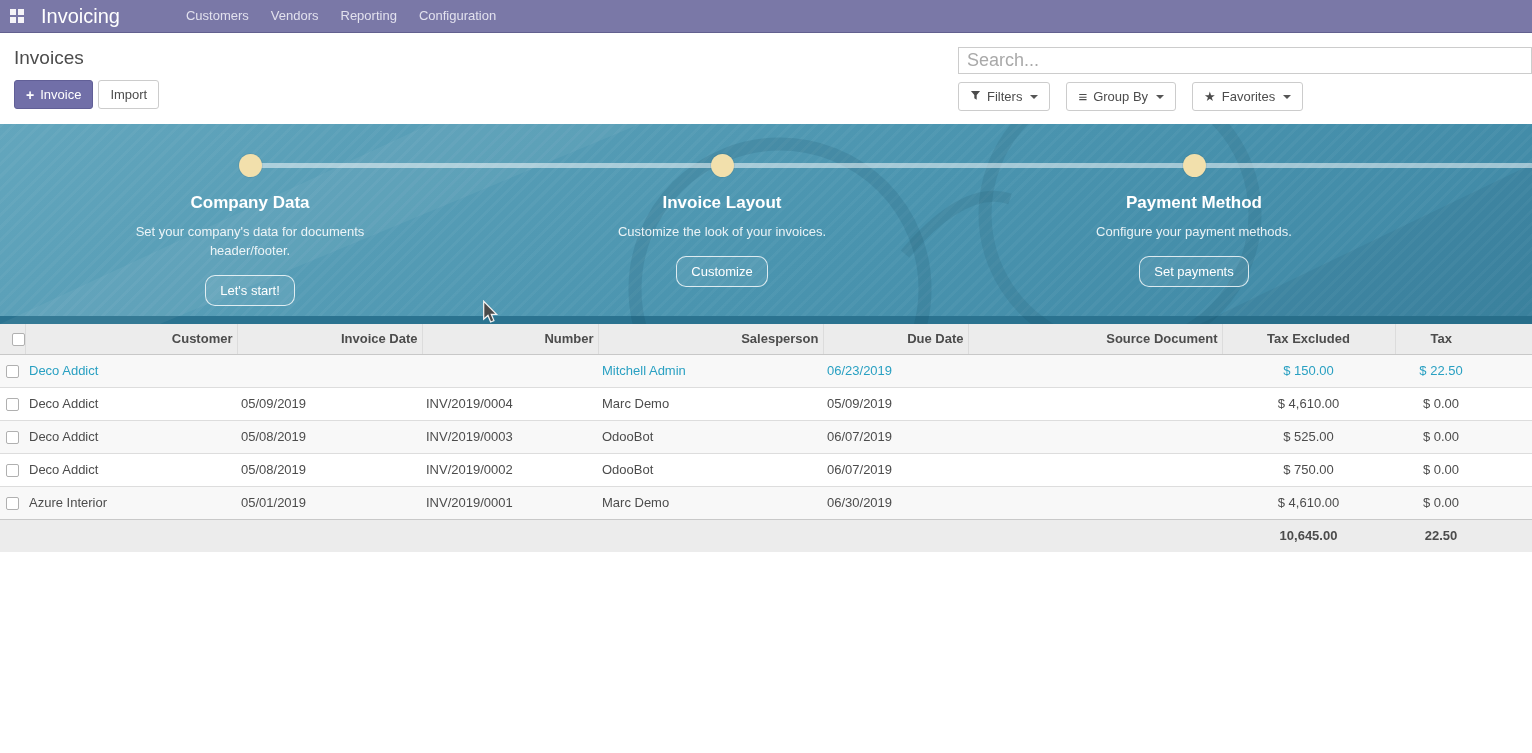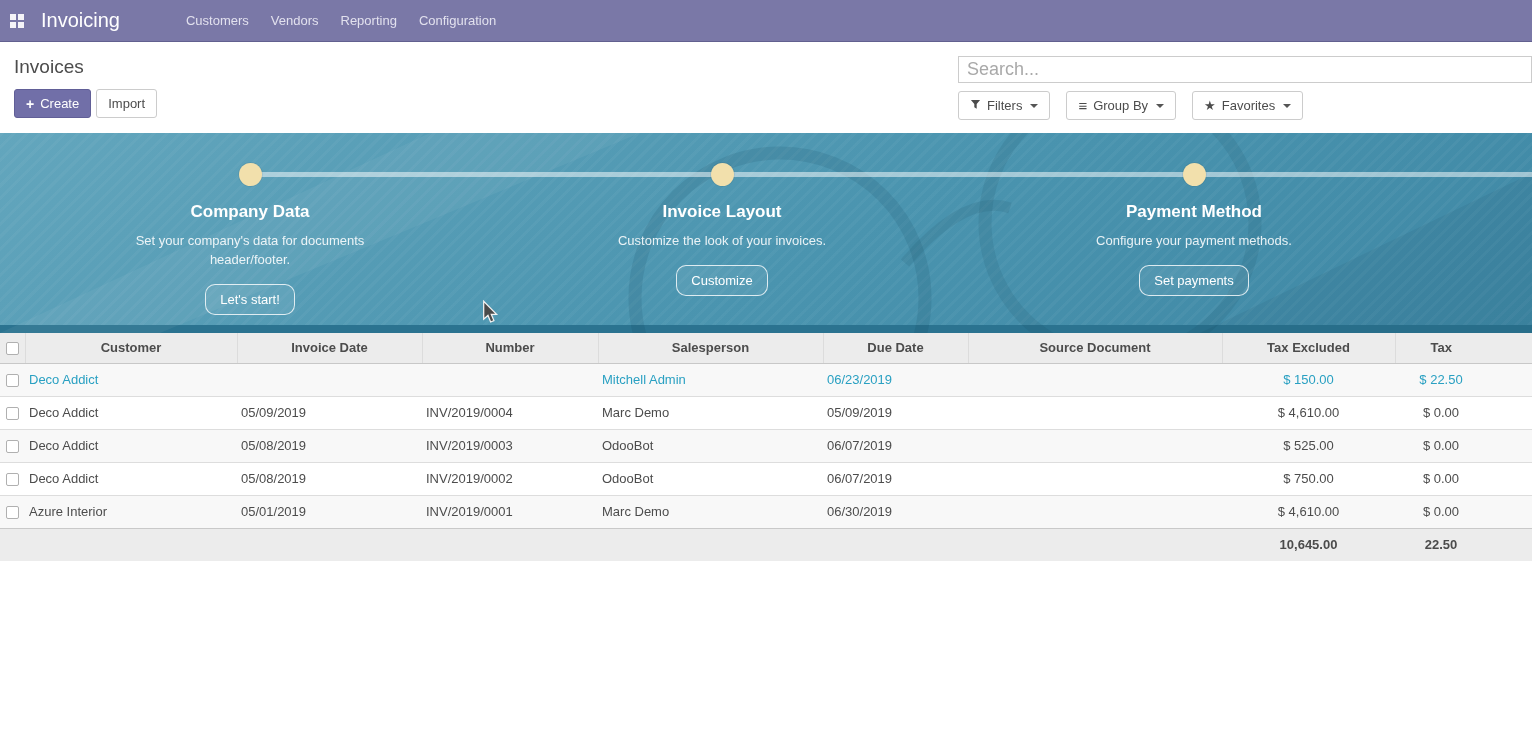--- a/index.html
+++ b/index.html
@@ -4,21 +4,21 @@
 <style>
   * { box-sizing: border-box; }
   html,body { margin:0; padding:0; }
   body {
     width:1532px; height:753px; position:relative; overflow:hidden;
     background:#ffffff; font-family:"Liberation Sans", sans-serif; color:#4c4c4c;
   }
 
   
   .navbar {
-    height:42px; background:#7a78a7; border-bottom:1px solid #62608f;
+    height:33px; background:#7a78a7; border-bottom:1px solid #62608f;
     display:flex; align-items:center; padding-left:8px;
   }
   .apps-icon { display:inline-flex; width:18px; height:18px; align-items:center; justify-content:center; cursor:pointer; }
   .brand { color:#ffffff; font-size:20px; margin-left:15px; cursor:pointer; }
   .nav-menu { display:flex; margin-left:55px; }
   .nav-menu a { color:#e2e1ee; font-size:13px; text-decoration:none; padding:0 11px; line-height:42px; cursor:pointer; }
 
   
   .control-panel { display:flex; justify-content:space-between; height:91px; padding:8px 0 0 14px; }
   .page-title { font-size:19px; font-weight:normal; color:#4c4c4c; margin:6px 0 11px 0; }
@@ -61,21 +61,21 @@
   .ob-desc { color:rgba(255,255,255,0.88); font-size:13px; line-height:19px; margin:0 auto; max-width:245px; }
   .ob-btn {
     margin-top:15px; background:rgba(255,255,255,0.07); border:1px solid rgba(255,255,255,0.8);
     color:#ffffff; font-size:13px; padding:7px 14px; border-radius:10px;
     font-family:"Liberation Sans", sans-serif; cursor:pointer;
   }
 
   
   table.invoice-list { width:1532px; border-collapse:collapse; table-layout:fixed; font-size:13px; color:#4c4c4c; }
   .invoice-list thead th {
-    background:#ececec; height:30px; font-weight:bold; text-align:center; padding:0 4px;
+    background:#ececec; height:30px; font-weight:bold; text-align:right; padding:0 4px;
     border-bottom:1px solid #c8c8c8; border-left:1px solid #dcdcdc; cursor:pointer;
   }
   .invoice-list thead th:first-child { border-left:none; }
   .invoice-list td { height:33px; padding:0 4px; border-top:1px solid #dddddd; overflow:hidden; white-space:nowrap; }
   .invoice-list tbody tr:nth-child(odd) td { background:#f8f8f8; }
   .invoice-list tbody tr:nth-child(even) td { background:#ffffff; }
   .invoice-list .num { text-align:center; }
   .invoice-list .tax-col { padding-right:49px; }
   .invoice-list tbody tr.draft td { color:#29a0c2; }
   .invoice-list tfoot td { background:#ececec; border-top:1px solid #c9c9c9; height:33px; font-weight:bold; }
@@ -105,21 +105,21 @@
     <a>Configuration</a>
   </nav>
 </header>
 
 <div class="control-panel">
   <div class="cp-left">
     <h1 class="page-title">Invoices</h1>
     <div class="btn-row">
       <button class="btn primary">
         <span class="plus-glyph">+</span>
-        <span>Create</span>
+        <span>Invoice</span>
       </button>
       <button class="btn">
         <span>Import</span>
       </button>
     </div>
   </div>
   <div class="cp-right">
     <input class="search-input" placeholder="Search..." style="">
     <div class="btn-row">
       <button class="btn">

